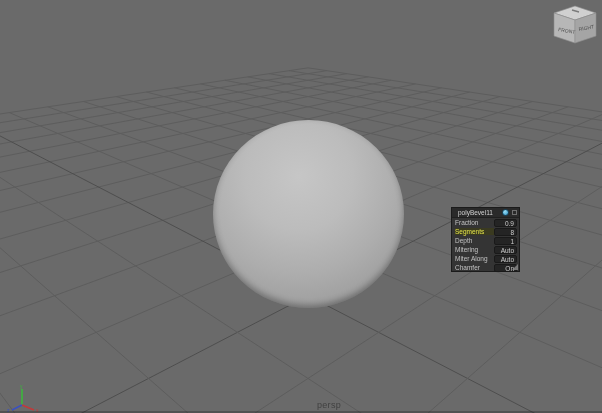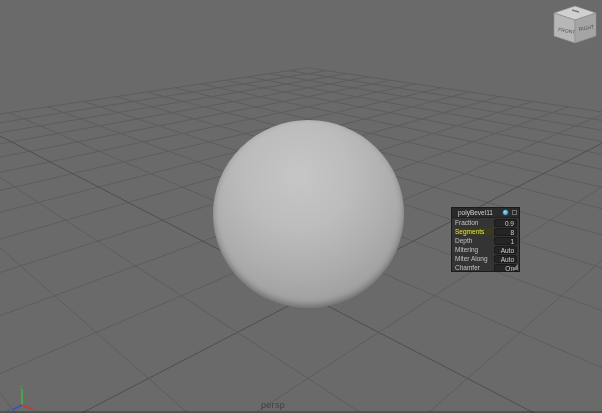--- a/index.html
+++ b/index.html
@@ -58,21 +58,21 @@
 
   
   .viewcube{position:absolute;left:552px;top:5px;width:46px;height:39px;}
   .viewcube text{font-size:5px;fill:#4e4e4e;font-family:"Liberation Sans",sans-serif;}
 
   
   .axis-gizmo{position:absolute;left:6px;bottom:0px;width:40px;height:30px;}
   .axis-gizmo text{font-size:5px;font-family:"Liberation Sans",sans-serif;}
 
   .camera-label{
-    position:absolute;left:261px;top:400px;width:80px;text-align:left;
+    position:absolute;left:261px;top:400px;width:80px;text-align:right;
     font-size:9px;color:#414141;letter-spacing:0.3px;
   }
   .bottom-edge{
     position:absolute;left:0;bottom:0;width:602px;height:2px;
     background:rgba(0,0,0,0.22);
   }
 </style>
 </head>
 <body>
 

